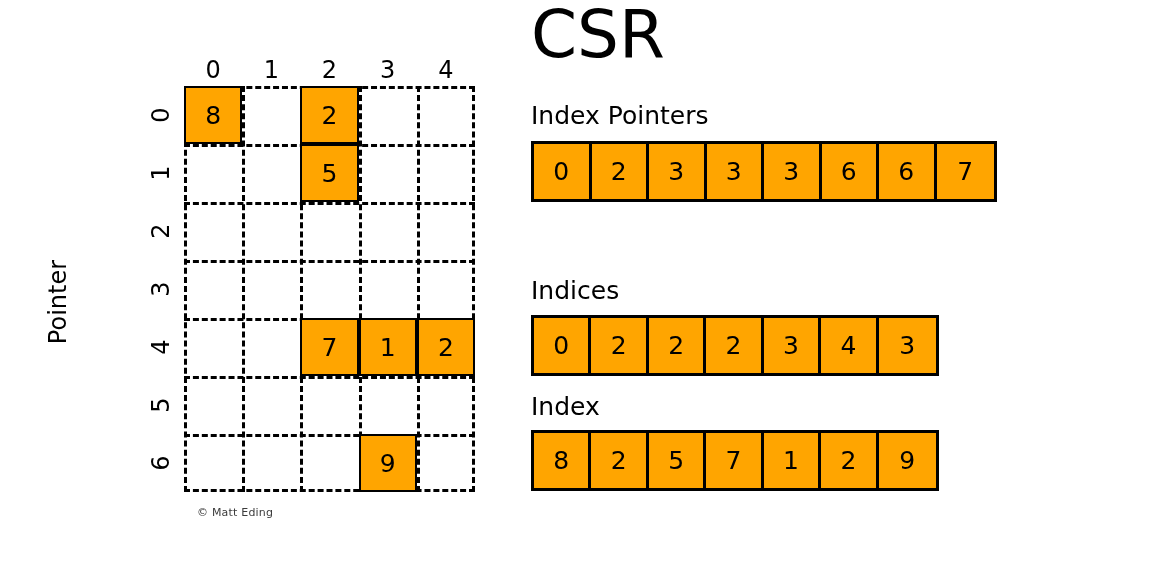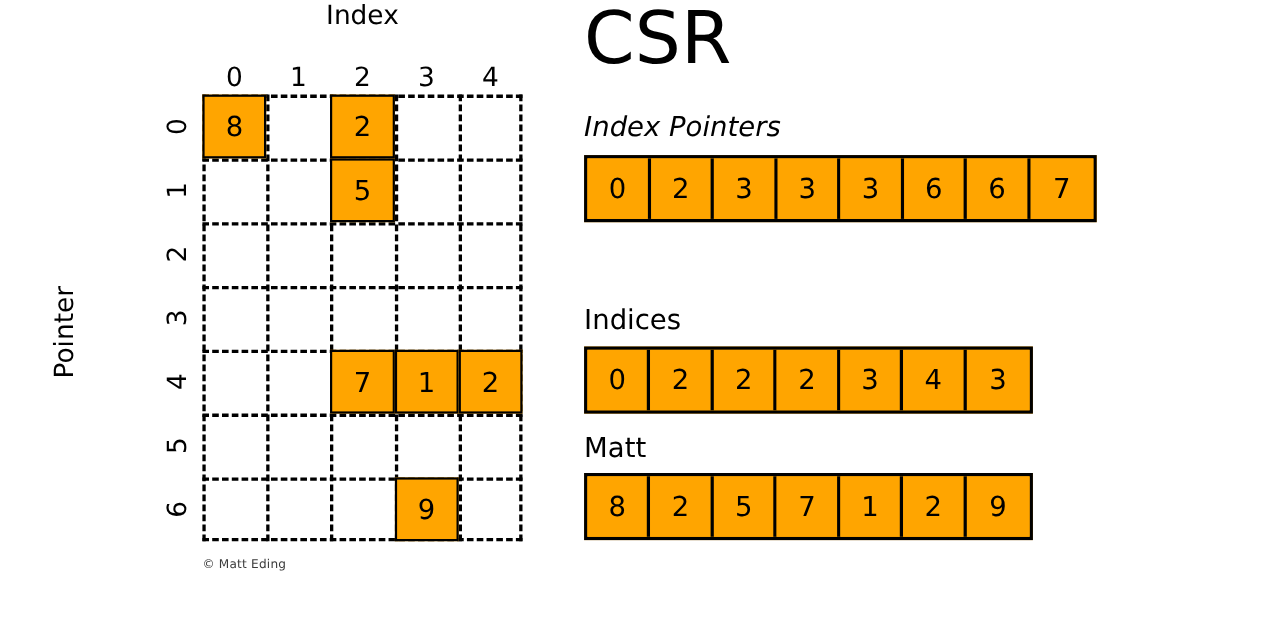--- a/index.html
+++ b/index.html
@@ -113,21 +113,21 @@
     display: flex;
     align-items: center;
     justify-content: center;
     font-size: 25px;
     color: #000;
     line-height: 1;
   }
 
   #credit {
     position: absolute;
-    left: 184px;
+    left: 197px;
     top: 506px;
     font-size: 11px;
     color: #3b3b3b;
     letter-spacing: 0.2px;
   }
 
   
   #csr-panel {
     position: absolute;
     left: 520px; top: 0;
@@ -168,35 +168,34 @@
     display: flex;
     align-items: center;
     justify-content: center;
     font-size: 25px;
     color: #000;
     line-height: 1;
     background: #FFA500;
   }
   .array-cell:last-child { border-right: none; }
 
-  #indexptr-label { top: 102px; font-style: italic; }
+  #indexptr-label { top: 102px; }
   #indexptr-row   { top: 141px; height: 61px; width: 466px; }
 
   #indices-label  { top: 277px; text-align: center; }
   #indices-row    { top: 315px; height: 61px; width: 408px; }
 
   #data-label     { top: 393px; }
   #data-row       { top: 430px; height: 61px; width: 408px; }
 </style>
 </head>
 <body>
 
 <div id="matrix-panel">
 
-  <div id="index-axis-title">Index</div>
 
   <div id="pointer-axis-title">Pointer</div>
 
   <div id="col-labels">
       <div>0</div>
       <div>1</div>
       <div>2</div>
       <div>3</div>
       <div>4</div>
     </div>
@@ -258,21 +257,21 @@
   <div id="indices-row" class="array-row">
       <div class="array-cell" style="background: rgb(255, 165, 0);">0</div>
       <div class="array-cell" style="background: rgb(255, 165, 0);">2</div>
       <div class="array-cell" style="background: rgb(255, 165, 0);">2</div>
       <div class="array-cell" style="background: rgb(255, 165, 0);">2</div>
       <div class="array-cell" style="background: rgb(255, 165, 0);">3</div>
       <div class="array-cell" style="background: rgb(255, 165, 0);">4</div>
       <div class="array-cell" style="background: rgb(255, 165, 0);">3</div>
     </div>
 
-  <div id="data-label" class="array-label">Matt</div>
+  <div id="data-label" class="array-label">Index</div>
   <div id="data-row" class="array-row">
       <div class="array-cell" style="background: rgb(255, 165, 0);">8</div>
       <div class="array-cell" style="background: rgb(255, 165, 0);">2</div>
       <div class="array-cell" style="background: rgb(255, 165, 0);">5</div>
       <div class="array-cell" style="background: rgb(255, 165, 0);">7</div>
       <div class="array-cell" style="background: rgb(255, 165, 0);">1</div>
       <div class="array-cell" style="background: rgb(255, 165, 0);">2</div>
       <div class="array-cell" style="background: rgb(255, 165, 0);">9</div>
     </div>
 </div>

